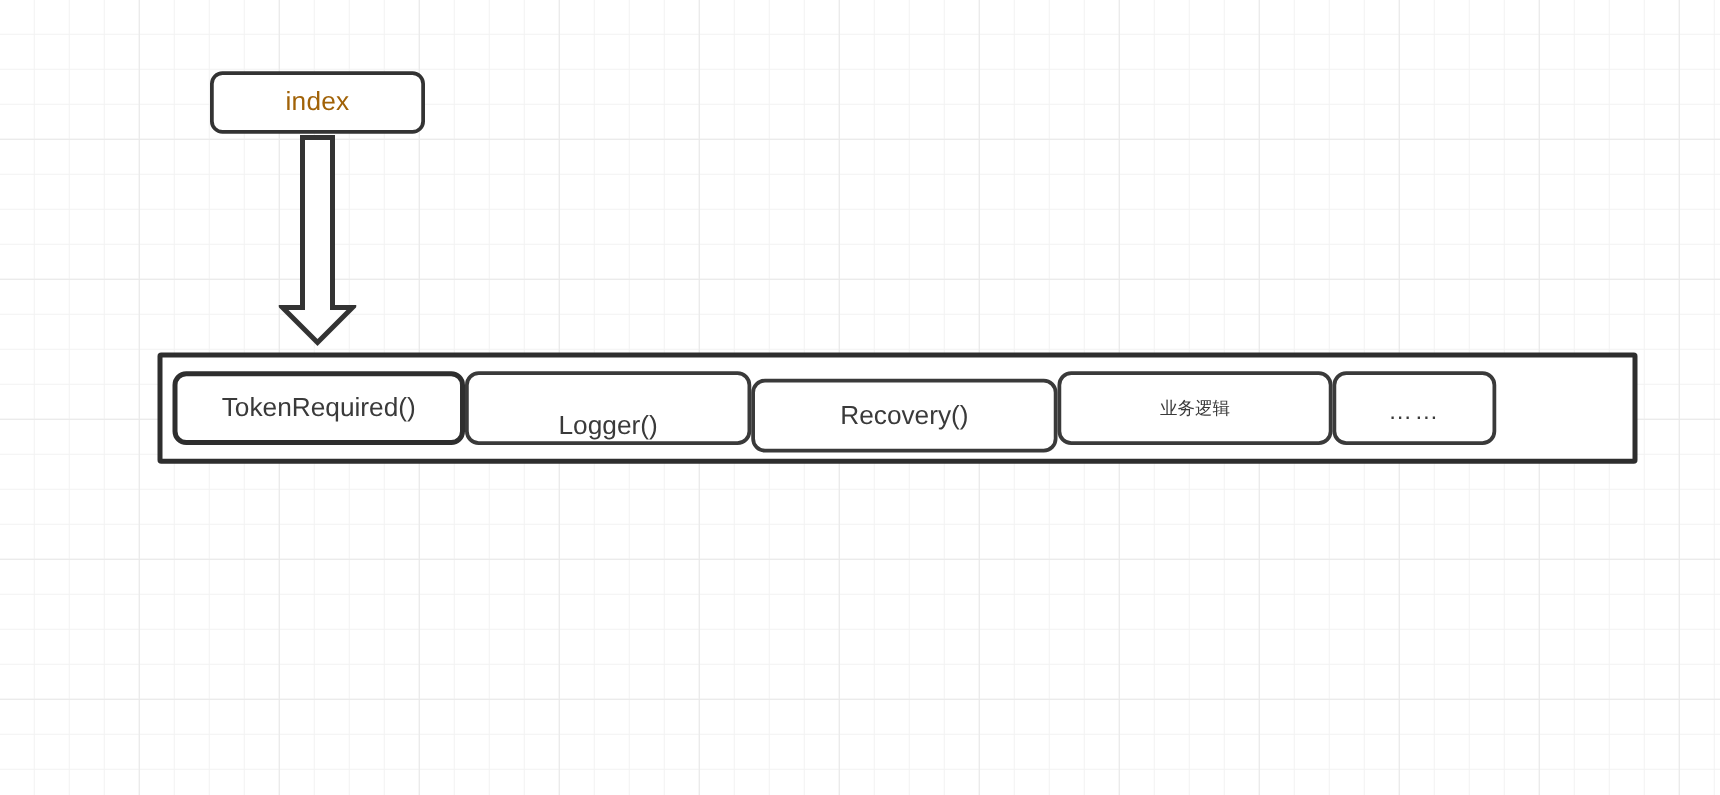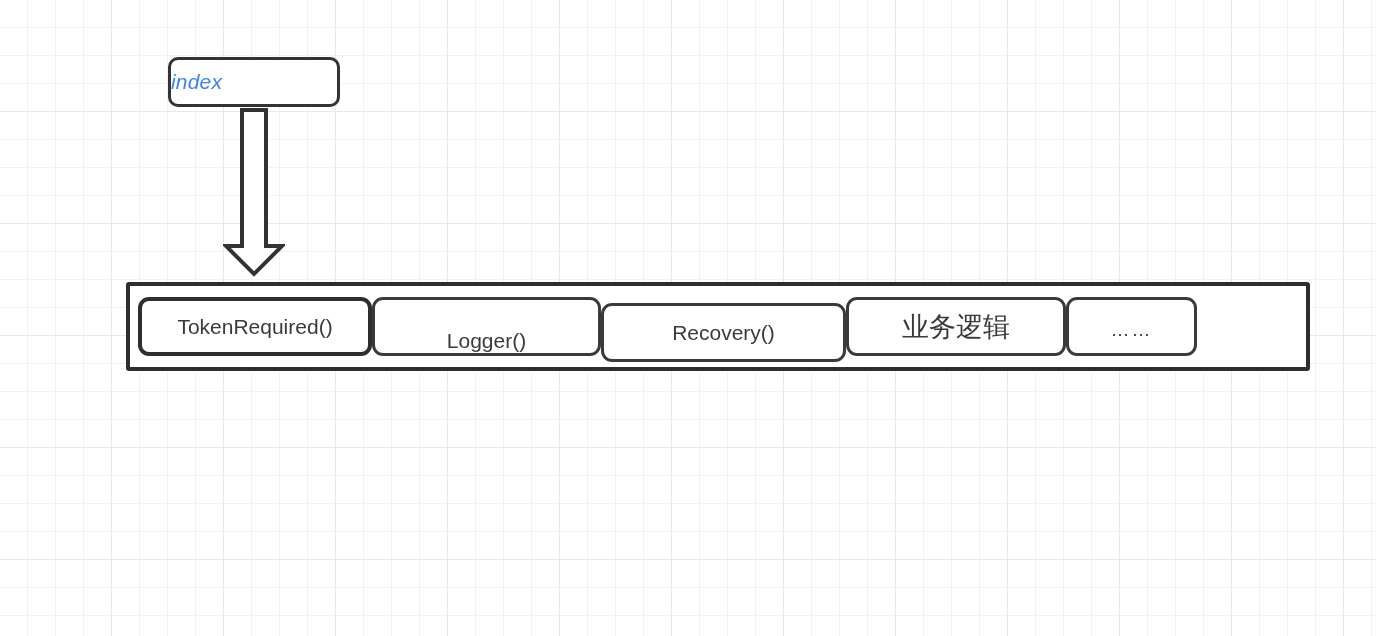--- a/index.html
+++ b/index.html
@@ -36,24 +36,24 @@
 
   
   .node {
     position: absolute;
     box-sizing: border-box;
     background: #ffffff;
     border: 3px solid #333333;
     border-radius: 11px;
     display: flex;
     align-items: center;
-    color: #3b82f6;
+    justify-content: center;
+    color: #a16207;
     letter-spacing: 0.2px;
     white-space: nowrap;
-    font-style: italic;
   }
 
   
   .node-index {
     left: 168px;
     top: 57px;
     width: 172px;
     height: 50px;
     font-size: 21px;
     border-width: 3px;
@@ -111,21 +111,21 @@
     font-size: 21px;
     white-space: nowrap;
   }
   .mw.emphasis {
     border-width: 4px;
     border-color: #2e2e2e;
   }
   .mw.w-token   { width: 234px; }
   .mw.w-logger  { width: 229px; align-items: flex-end; }
   .mw.w-recov   { width: 245px; margin-top: 12px; }
-  .mw.w-biz     { width: 220px; font-size: 27px; }
+  .mw.w-biz     { width: 220px; font-size: 14px; }
   .mw.w-dots    { width: 131px; }
 
   .mw .dots {
     font-size: 19px;
     letter-spacing: 2px;
     line-height: 1;
     position: relative;
     top: 3px;
     color: #3a3a3a;
   }

